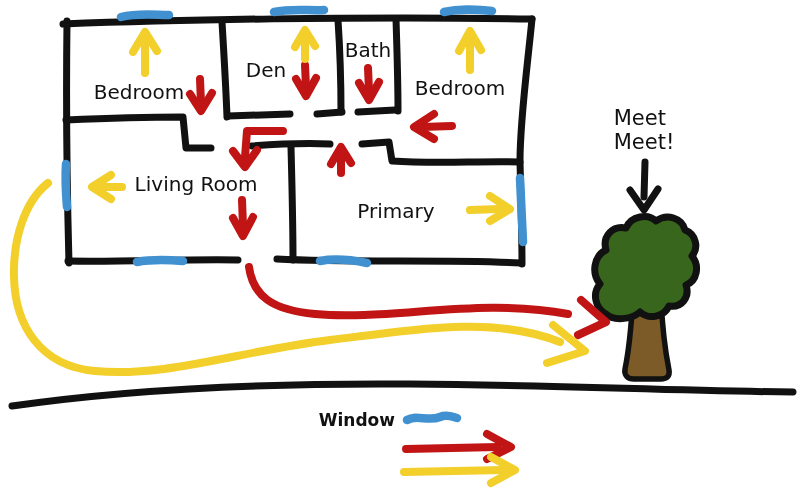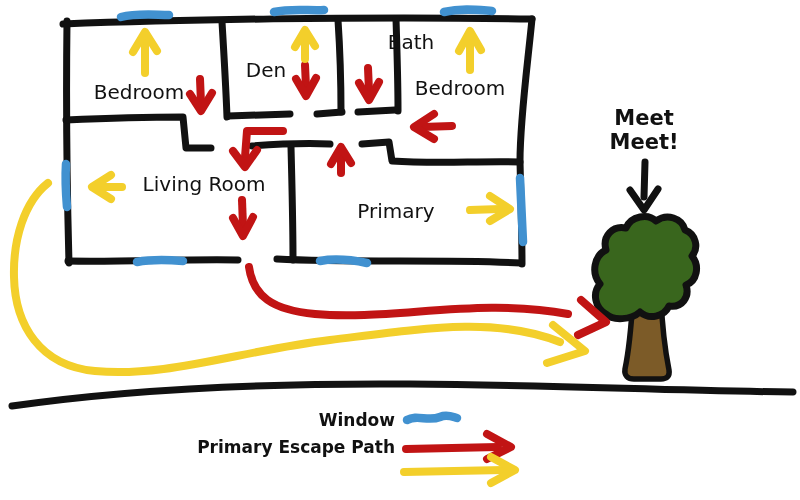--- a/index.html
+++ b/index.html
@@ -25,21 +25,21 @@
   .lbl{
     position:absolute;transform:translate(-50%,-50%);
     white-space:nowrap;font-size:20px;font-weight:normal;letter-spacing:0px;
   }
   .legend-lbl{
     position:absolute;transform:translateY(-50%);
     white-space:nowrap;font-size:17px;font-weight:bold;text-align:right;
   }
   .meet{
     position:absolute;transform:translate(-50%,-50%);
-    text-align:center;font-size:21px;font-weight:bold;line-height:1.15;
+    font-size:21px;font-weight:normal;line-height:1.15;
   }
   .meet span{display:block;}
 </style>
 </head>
 <body>
 
 <div class="stage">
 
   <svg width="800" height="500" viewBox="0 0 800 500">
 
@@ -153,26 +153,25 @@
       </g>
       <g>
         <path class="sec" d="M404,472 L504,470"></path>
           <path class="sec" d="M491,457 L515,470 L491,483"></path>
       </g>
     </g>
   </svg>
 
   <div class="lbl" style="left:139px;top:92px;">Bedroom</div>
   <div class="lbl" style="left:266px;top:58px;margin-top:12px;">Den</div>
-  <div class="lbl" style="left:368px;top:42px;margin-left:43px;">Bath</div>
+  <div class="lbl" style="left:368px;top:50px;">Bath</div>
   <div class="lbl" style="left:460px;top:88px;">Bedroom</div>
-  <div class="lbl" style="left:196px;top:184px;margin-left:8px;">Living Room</div>
+  <div class="lbl" style="left:196px;top:184px;">Living Room</div>
   <div class="lbl" style="left:396px;top:211px;">Primary</div>
 
   <div class="meet" style="left:644px;top:130px;">
     <span>Meet</span>
     <span>Meet!</span>
   </div>
 
   <div class="legend-lbl" style="right:405px;top:420px;">Window</div>
-  <div class="legend-lbl" style="right:405px;top:447px;">Primary Escape Path</div>
 
 </div>
 
 </body></html>

